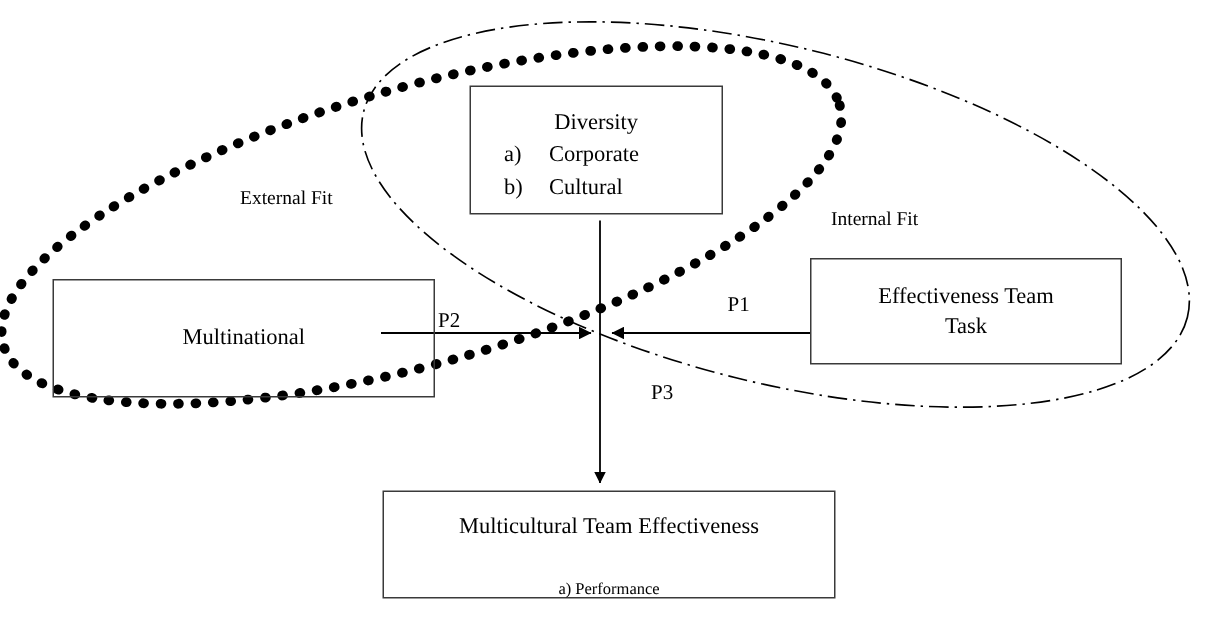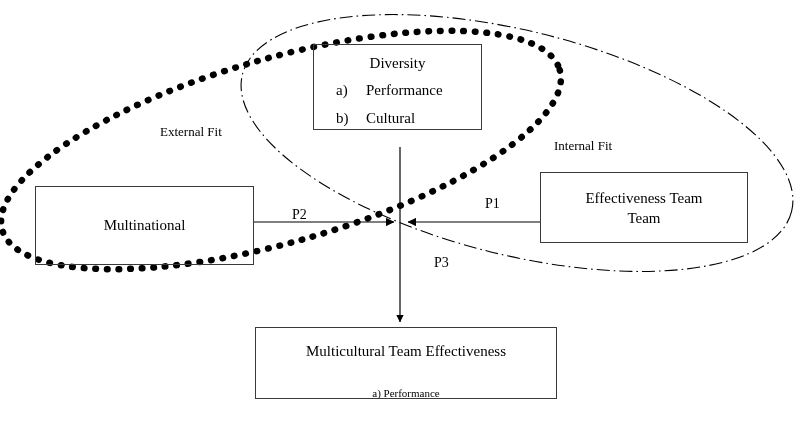--- a/index.html
+++ b/index.html
@@ -33,28 +33,28 @@
     align-items: center;
     color: #000;
   }
   .box-title {
     font-size: 15px;
     line-height: 20px;
     text-align: center;
     white-space: nowrap;
   }
   #node-multinational-strategy {
-    left: 35px; top: 186px; width: 219px; height: 79px;
+    left: 35px; top: 186px; width: 255px; height: 79px;
   }
   #node-multinational-strategy .box-title { line-height: 21px; }
   #node-diversity {
-    left: 313px; top: 44px; width: 169px; height: 86px;
+    left: 313px; top: 57px; width: 169px; height: 86px;
     align-items: flex-start;
     padding-top: 6px;
-    justify-content: space-between;
+    justify-content: center;
   }
   #node-diversity .box-title {
     width: 100%;
     text-align: center;
     padding-top: 2px;
   }
   #node-diversity .list-row {
     display: flex;
     font-size: 15px;
     line-height: 22px;
@@ -136,31 +136,31 @@
   </svg>
 
   <div class="node-box" id="node-multinational-strategy">
     <div class="box-title">Multinational</div>
   </div>
 
   <div class="node-box" id="node-diversity">
     <div class="box-title">Diversity</div>
     <div class="list-row">
       <span class="list-marker">a)</span>
-      <span>Performance</span>
+      <span>Corporate</span>
     </div>
     <div class="list-row">
       <span class="list-marker">b)</span>
       <span>Cultural</span>
     </div>
   </div>
 
   <div class="node-box" id="node-multicultural-task">
     <div class="box-title">Effectiveness Team</div>
-    <div class="box-title">Team</div>
+    <div class="box-title">Task</div>
   </div>
 
   <div class="node-box" id="node-team-effectiveness">
     <div class="box-title">Multicultural Team Effectiveness</div>
     <div class="sub-row">a)   Performance</div>
   </div>
 
   <div class="float-label" id="label-external-fit">External Fit</div>
   <div class="float-label" id="label-internal-fit">Internal Fit</div>
 

